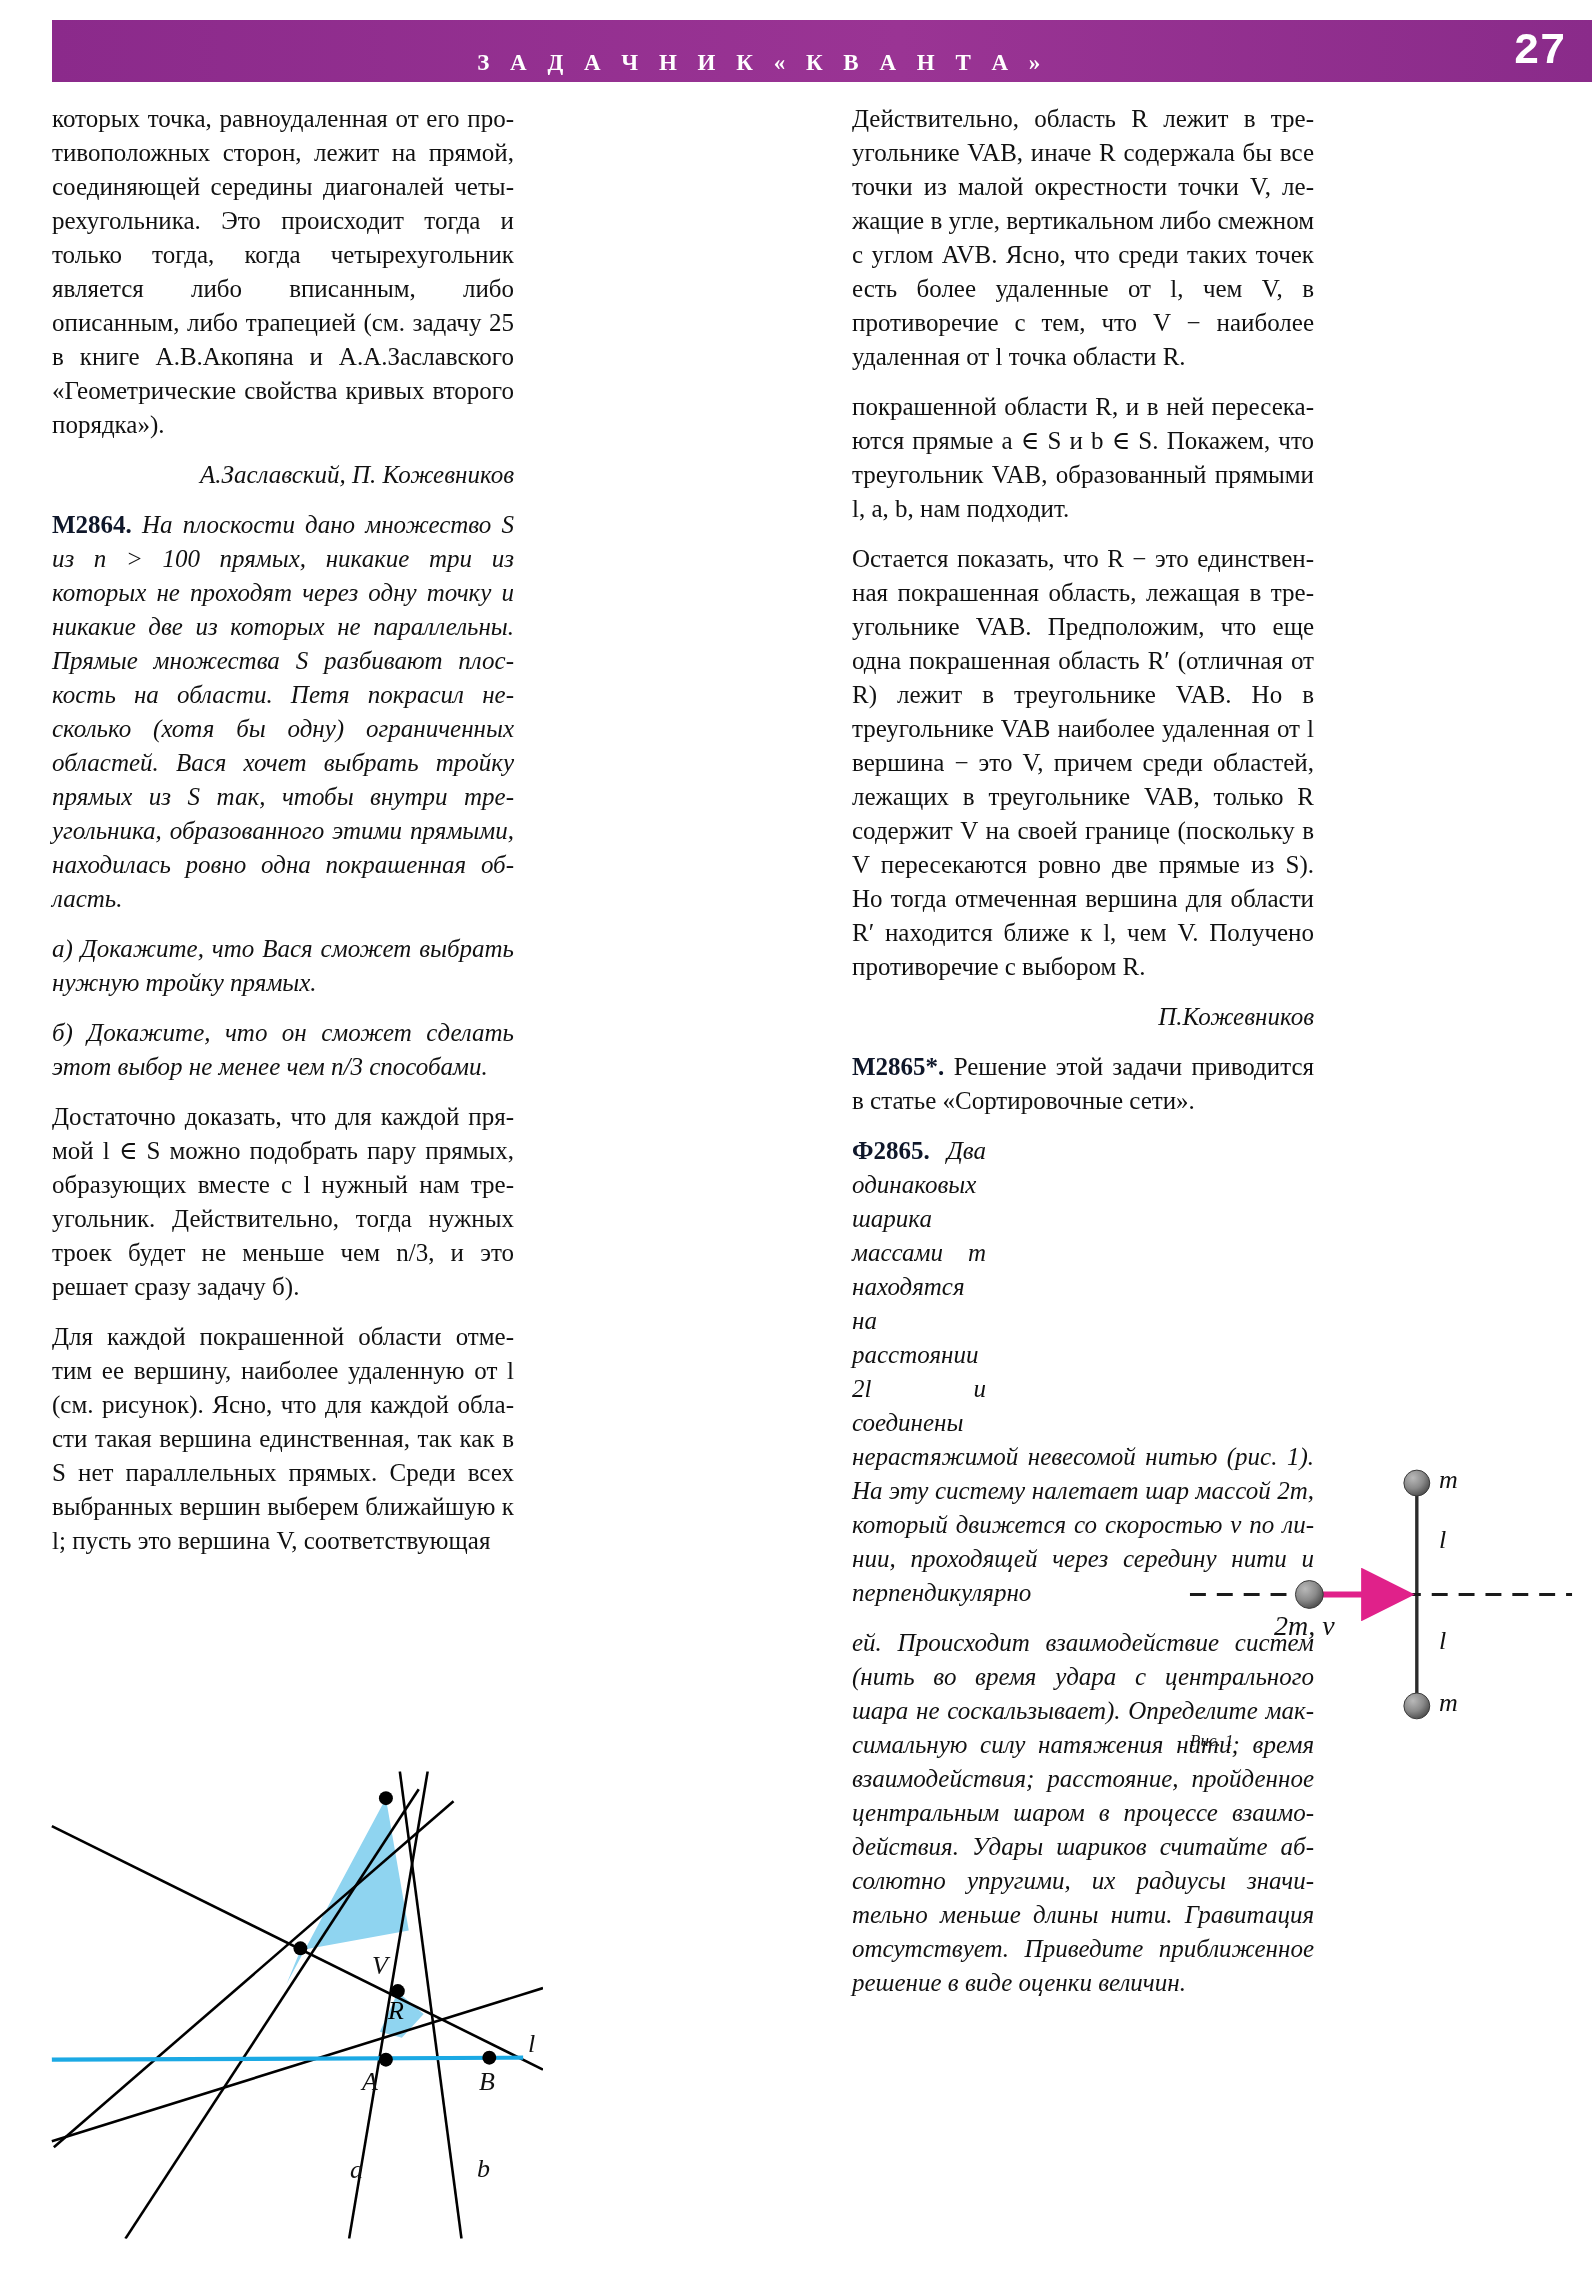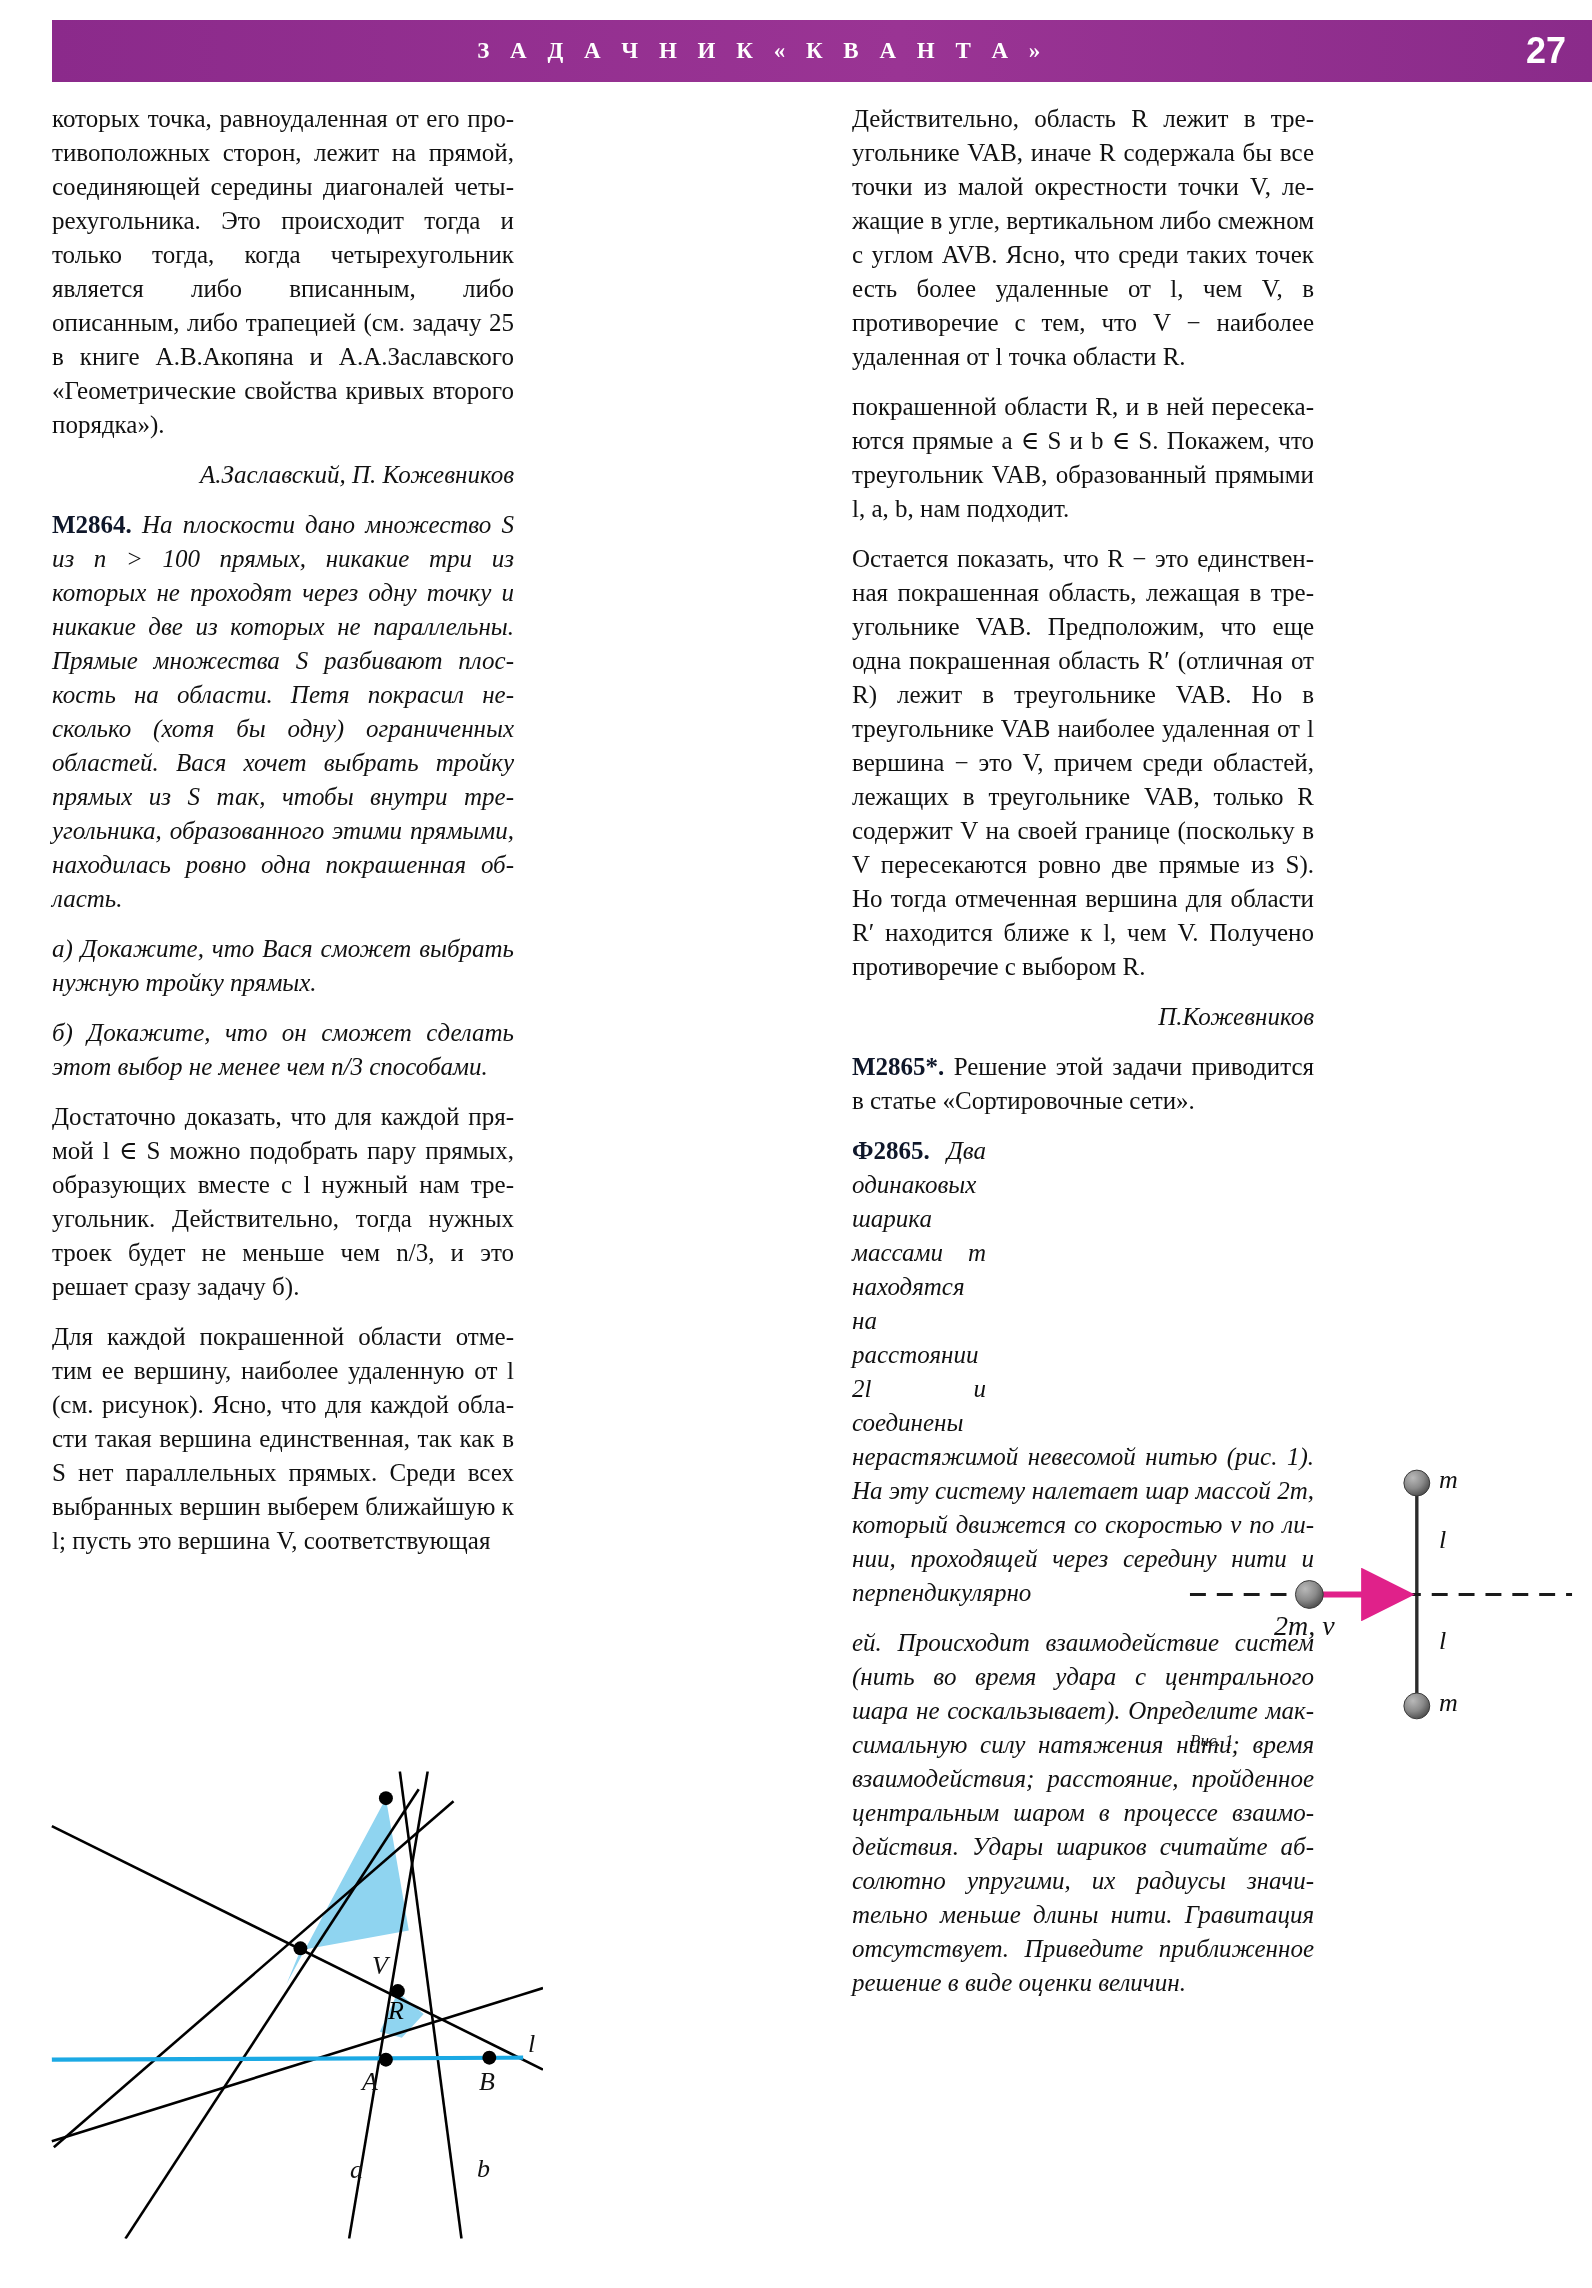--- a/index.html
+++ b/index.html
@@ -10,30 +10,30 @@
     position:relative;
     overflow:hidden;
   }
   
   .header{
     position:absolute;left:52px;top:20px;width:1540px;height:62px;
     background:#8E2D8E;
     background:linear-gradient(90deg,#8B2A8B 0%,#9A3494 55%,#8A2B8A 100%);
   }
   .header-title{
-    position:absolute;left:0;top:0;width:1540px;height:62px;
+    position:absolute;left:0;top:12px;width:1540px;height:62px;
     display:flex;align-items:center;justify-content:center;
     color:#ffffff;font-size:23px;letter-spacing:7.5px;font-weight:600;
     font-family:"Liberation Serif","DejaVu Serif",serif;
     padding-right:119px;box-sizing:border-box;
   }
   .header-page{
     position:absolute;right:26px;top:50%;transform:translateY(-50%);
-    color:#ffffff;font-size:36px;font-weight:700;
-    font-family:Liberation Sans, sans-serif;
+    color:#ffffff;font-size:44px;font-weight:700;
+    font-family:Liberation Mono, monospace;
   }
 
   
   .col{
     position:absolute;top:86px;width:494px;
     font-size:25px;line-height:34px;
     text-align:justify;text-justify:inter-word;
     hyphens:manual;
   }
   .col-left{left:36px;}

